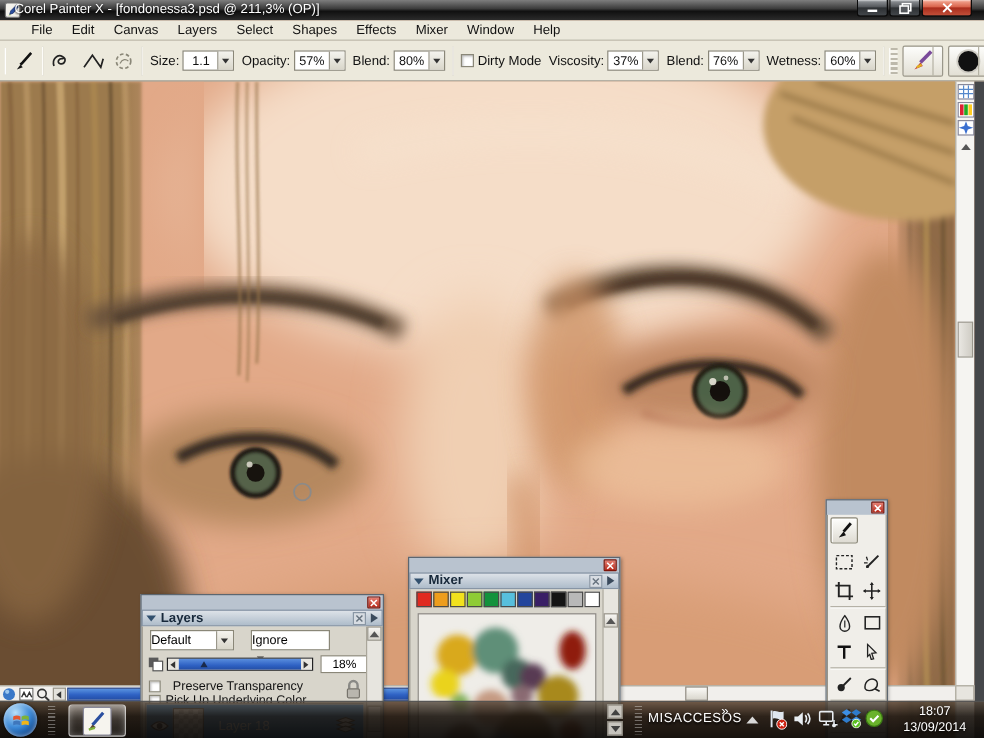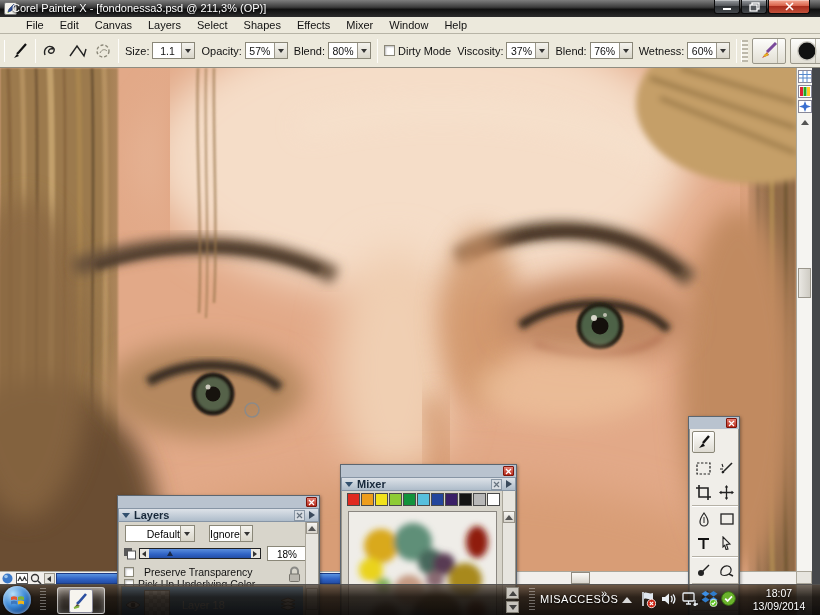--- a/index.html
+++ b/index.html
@@ -54,21 +54,21 @@
   .pal-head .pt{font-weight:bold;font-size:11px;color:#17283a;flex:0 0 auto;}
   .coll{width:0;height:0;border-left:4px solid transparent;border-right:4px solid transparent;border-top:5px solid #32506e;}
   .hd-x{margin-left:auto;width:11px;height:11px;background:#d7dce2;border:1px solid #8a97a5;display:flex;align-items:center;justify-content:center;}
   .hd-fly{width:0;height:0;border-top:4px solid transparent;border-bottom:4px solid transparent;border-left:6px solid #3a4a5c;}
   .pal-body{position:relative;background:#d8d5cb;border:1px solid #98948a;border-top:none;}
   .sbcol{position:absolute;right:0;top:0;width:13px;bottom:0;background:#e7e5df;border-left:1px solid #aaa69a;}
   .sb-btn{position:absolute;left:0;width:12px;height:12px;background:linear-gradient(#f6f5f2,#d6d3cb);border:1px solid #9a968c;display:flex;align-items:center;justify-content:center;}
   
   #layersPal{left:117px;top:427px;width:203px;height:188px;}
   .lcombo{position:absolute;height:17px;background:#fff;border:1px solid #8a8778;display:flex;}
-  .lcombo .cv{flex:1;text-align:right;padding-top:2px;font-size:10.5px;}
+  .lcombo .cv{flex:1;text-align:left;padding-top:2px;font-size:10.5px;}
   .lcombo .cb{width:14px;background:linear-gradient(#f4f3ee,#d9d6ca);border-left:1px solid #9a978a;position:relative;}
   .ckrow{position:absolute;display:flex;align-items:center;gap:4px;font-size:10.5px;color:#111;}
   .ckrow .ckb{width:10px;height:10px;}
   #lslider{position:absolute;left:20px;top:26px;width:122px;height:11px;border:1px solid #222;background:#fff;display:flex;}
   .sl-arr{width:9px;background:#e8e6e0;position:relative;}
   .sl-fill{flex:1;background:linear-gradient(#5a8ede,#2f62c4 60%,#244ea6);position:relative;}
   #lval{position:absolute;left:148px;top:24px;width:40px;height:15px;background:#fff;border:1px solid #8a8778;font-size:10px;text-align:center;padding-top:2px;}
   #llist{position:absolute;left:2px;right:15px;top:64px;bottom:0;background:#fff;border:1px solid #8a8a86;border-right:none;overflow:hidden;}
   .lrow{position:relative;height:37px;border-bottom:1px solid #c9c7c1;display:flex;align-items:center;}
   .lrow.sel{background:#2f8fe8;color:#fff;}
@@ -431,21 +431,21 @@
           </span>
         <span class="hd-fly"></span>
       </div>
       <div class="pal-body" style="height:160px;">
         <div class="lcombo" style="left:6px;top:3px;width:70px;">
           <span class="cv">Default</span>
             <span class="cb">
               <i class="tri-d"></i>
             </span>
         </div>
-        <div class="lcombo" style="left:90px;top:3px;width:44px;">
+        <div class="lcombo" style="left:90px;top:3px;width:66px;flex-direction:column;">
           <span class="cv">Ignore</span>
             <span class="cb">
               <i class="tri-d"></i>
             </span>
         </div>
         <div class="abs" style="left:4px;top:25px;">
           <svg width="14" height="13" viewBox="0 0 14 13">
               <rect x="1" y="1" width="8" height="8" fill="#5a5a5a"></rect>
               <rect x="4.5" y="4" width="8" height="8" fill="#fff" stroke="#555"></rect>
             </svg>

